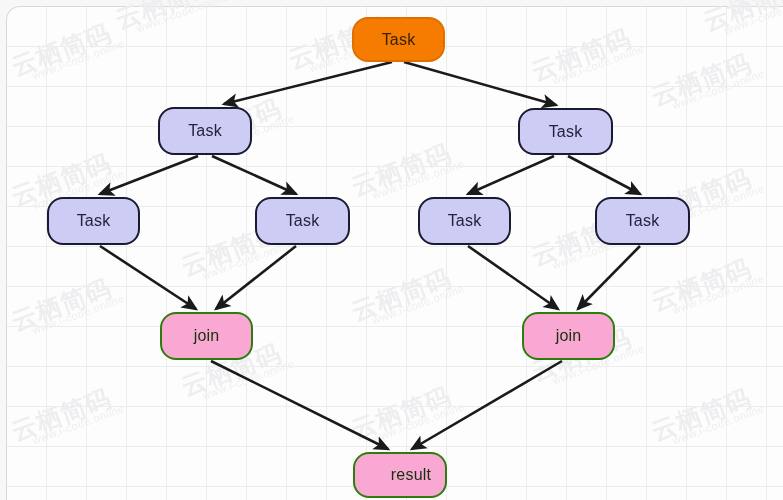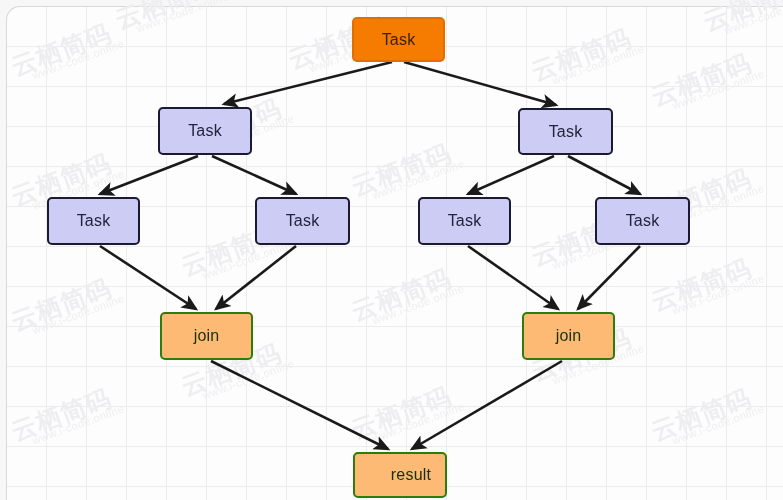--- a/index.html
+++ b/index.html
@@ -70,40 +70,40 @@
     width: 783px;
     height: 500px;
     pointer-events: none;
   }
   
   .node {
     position: absolute;
     display: flex;
     align-items: center;
     justify-content: center;
-    border-radius: 5px;
+    border-radius: 16px;
     border-width: 2.5px;
     border-style: solid;
     box-sizing: border-box;
     font-size: 16px;
     letter-spacing: 0.2px;
   }
   .node.task-root {
     background: #f57c00;
     border-color: #e06f00;
     color: #3b2200;
   }
   .node.task {
     background: #ccccf5;
     border-color: #1a1a33;
     color: #23233d;
   }
   .node.join,
   .node.result {
-    background: #fdba74;
+    background: #f9a8d4;
     border-color: #2e7d0c;
     color: #16300a;
   }
 </style>
 </head>
 <body>
 
 <div id="stage">
 
   <div id="canvas"></div>

